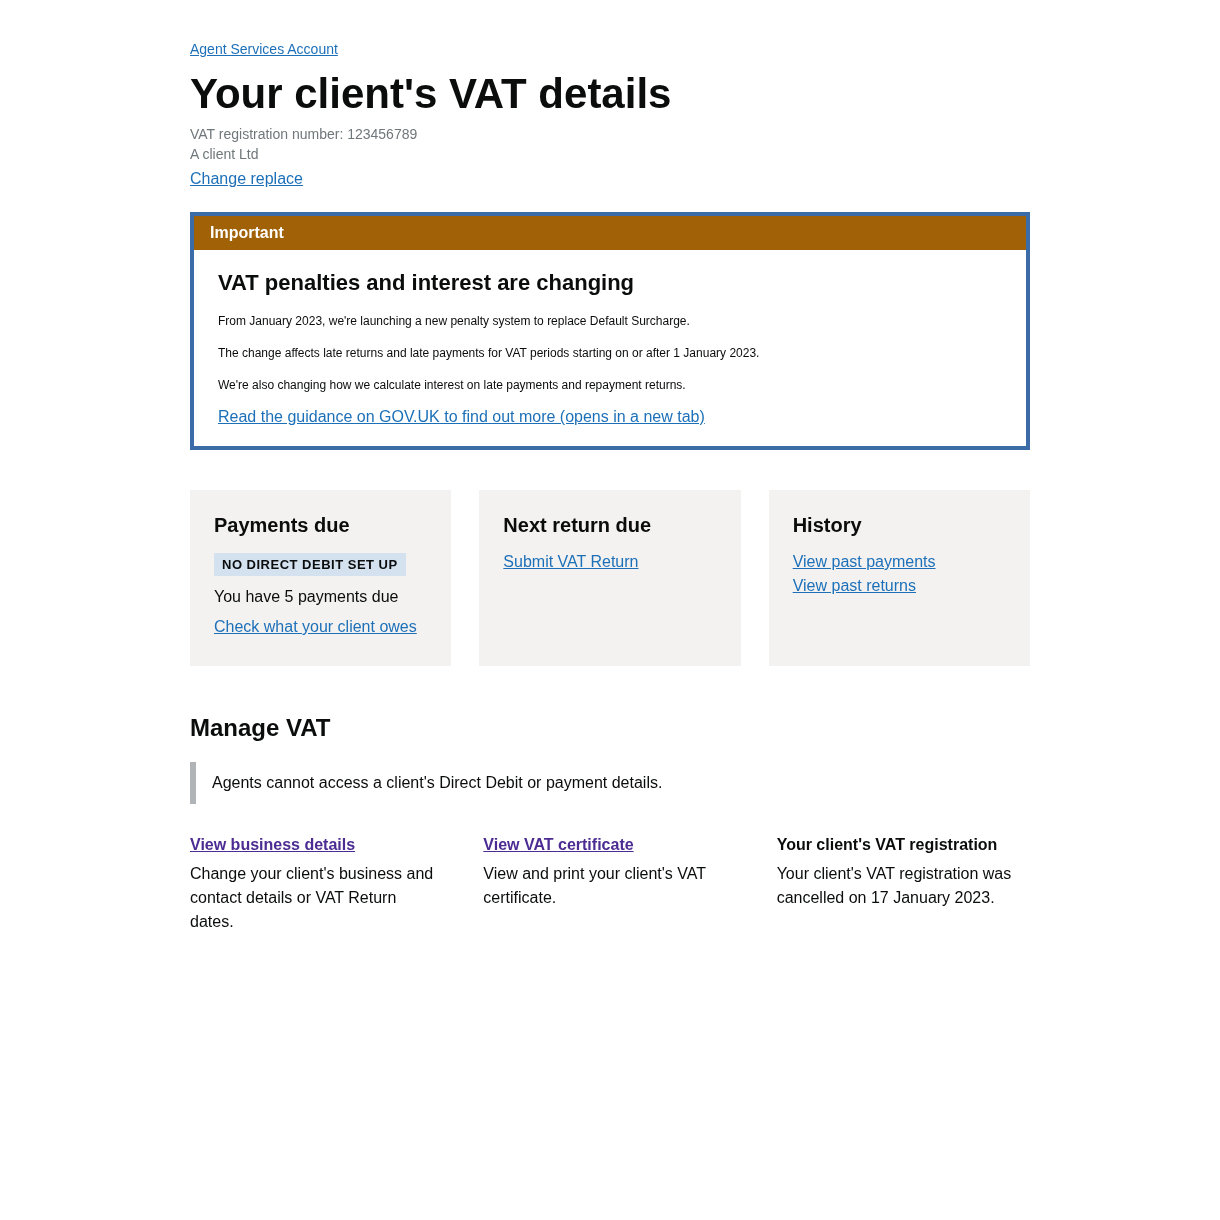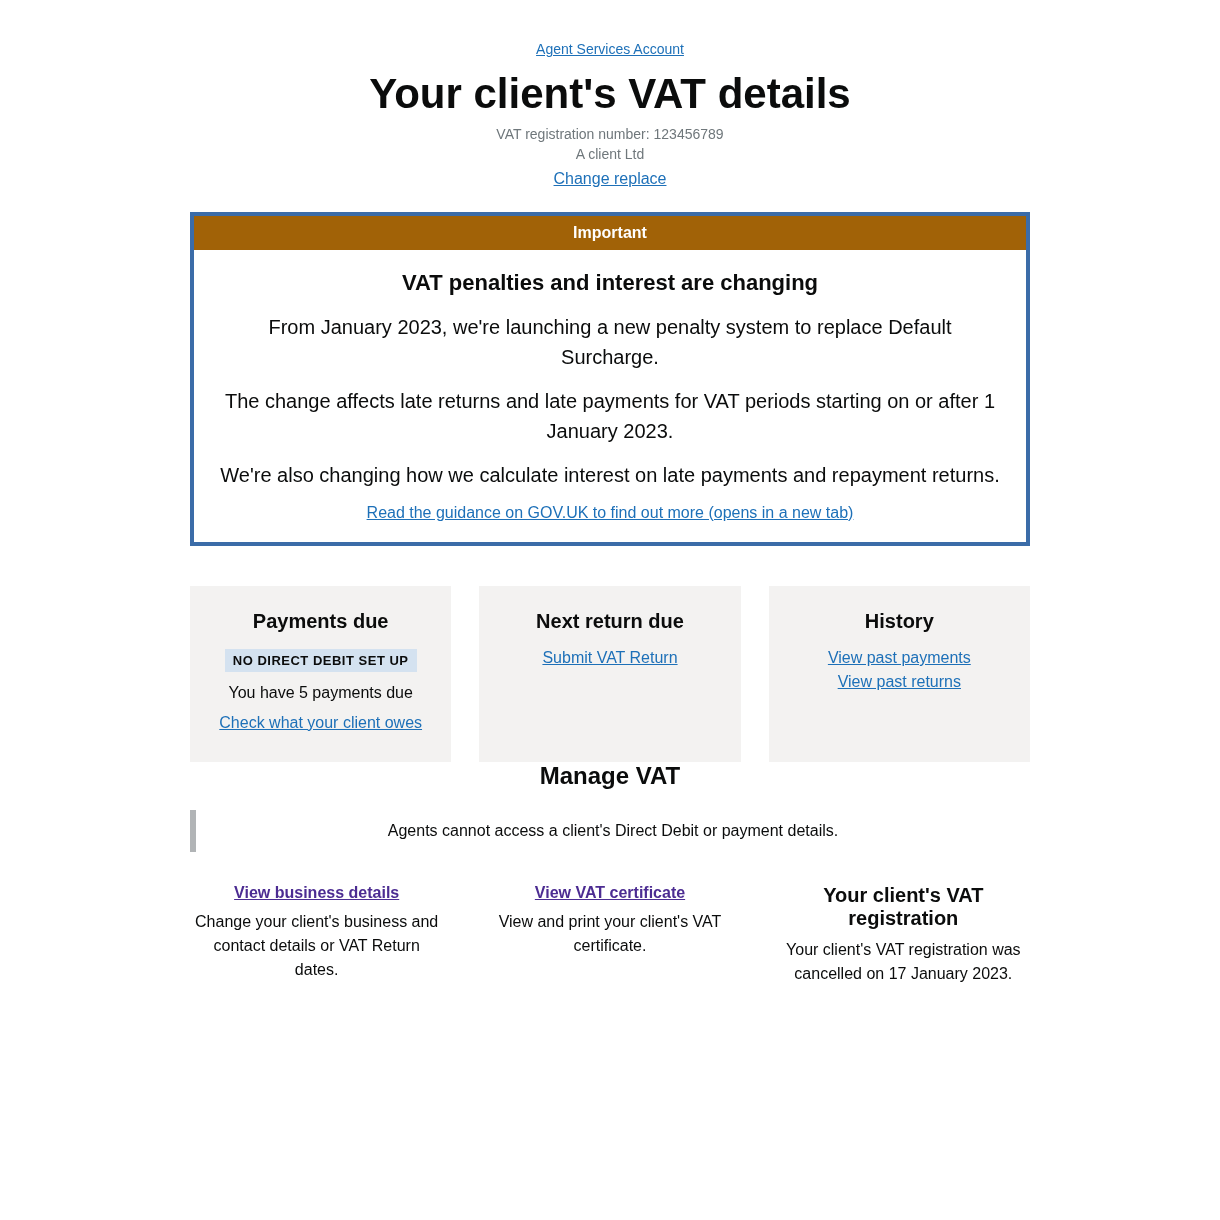--- a/index.html
+++ b/index.html
@@ -14,21 +14,20 @@
       color: #0b0c0c;
       background: #ffffff;
       padding: 0;
       margin: 0;
     }
 
     .page-wrapper {
       max-width: 960px;
       margin: 0 auto;
       padding: 40px 60px;
-      text-align: center;
     }
 
     .breadcrumb-link {
       font-size: 14px;
       color: #1d70b8;
       text-decoration: underline;
       cursor: pointer;
     }
 
     .page-title {
@@ -73,35 +72,36 @@
       padding: 20px 24px;
     }
 
     .important-banner-body h2 {
       font-size: 22px;
       font-weight: 700;
       margin-bottom: 16px;
     }
 
     .important-banner-body p {
-      font-size: 20px;
+      font-size: 12px;
       margin-bottom: 14px;
       line-height: 1.5;
     }
 
     .important-banner-body a {
       color: #1d70b8;
       text-decoration: underline;
       cursor: pointer;
     }
 
     
     .cards-row {
       display: flex;
       gap: 28px;
+      margin-bottom: 48px;
     }
 
     .card {
       flex: 1;
       background: #f3f2f1;
       padding: 24px;
       min-height: 160px;
     }
 
     .card h3 {
@@ -140,21 +140,21 @@
 
     
     .manage-vat-title {
       font-size: 24px;
       font-weight: 700;
       margin-bottom: 20px;
     }
 
     .notice-bar {
       border-left: 6px solid #b1b4b6;
-      padding: 12px 8px;
+      padding: 12px 16px;
       margin-bottom: 32px;
       font-size: 16px;
       color: #0b0c0c;
     }
 
     .manage-vat-grid {
       display: flex;
       gap: 40px;
     }
 
@@ -172,21 +172,21 @@
       cursor: pointer;
     }
 
     .manage-vat-col p {
       font-size: 16px;
       color: #0b0c0c;
       line-height: 1.5;
     }
 
     .manage-vat-col h4 {
-      font-size: 20px;
+      font-size: 16px;
       font-weight: 700;
       margin-bottom: 8px;
     }
   </style>
 </head>
 <body>
 
 <div class="page-wrapper">
 
   

